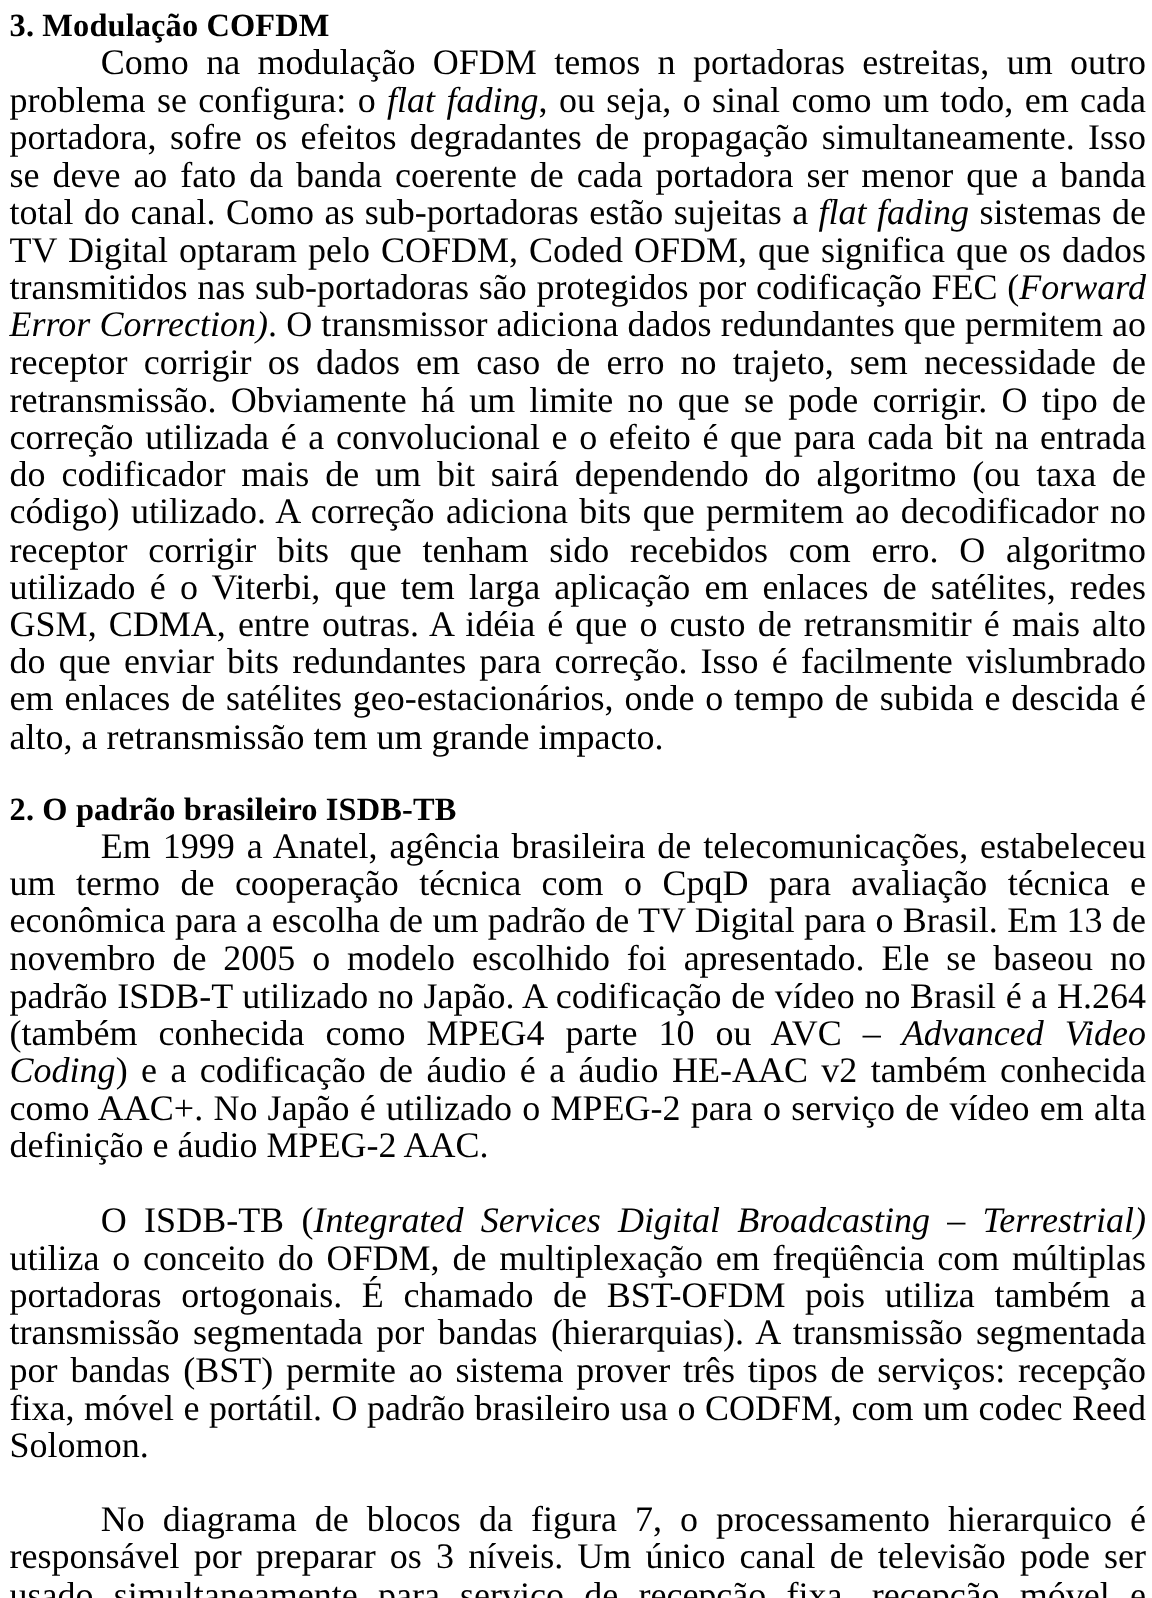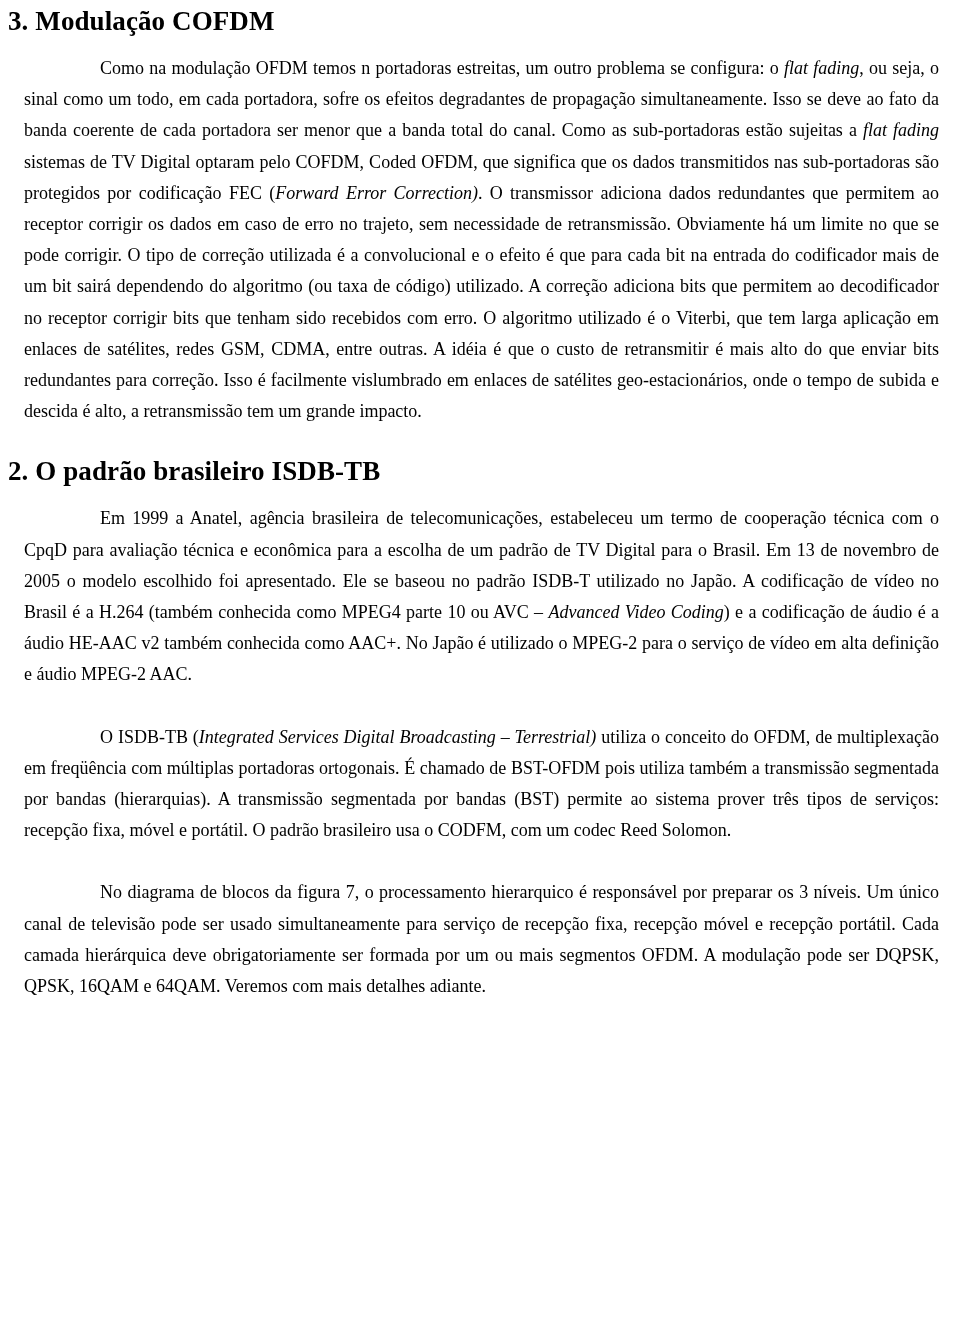--- a/index.html
+++ b/index.html
@@ -28,23 +28,23 @@
     line-height: 31px;
     margin: 0;
     padding: 0;
     letter-spacing: 0.1px;
     white-space: nowrap;
   }
   h2.section-heading.spaced {
     margin-top: 29px;
   }
   p.body-text {
-    font-size: 18px;
+    font-size: 30px;
     line-height: 31.2px;
-    margin: 16px;
+    margin: 0;
     padding: 0;
     text-align: justify;
     text-justify: inter-word;
     text-indent: 76px;
     word-spacing: 0px;
     hyphens: none;
     font-family: Liberation Serif, serif;
   }
   p.body-text.gap {
     margin-top: 31px;

